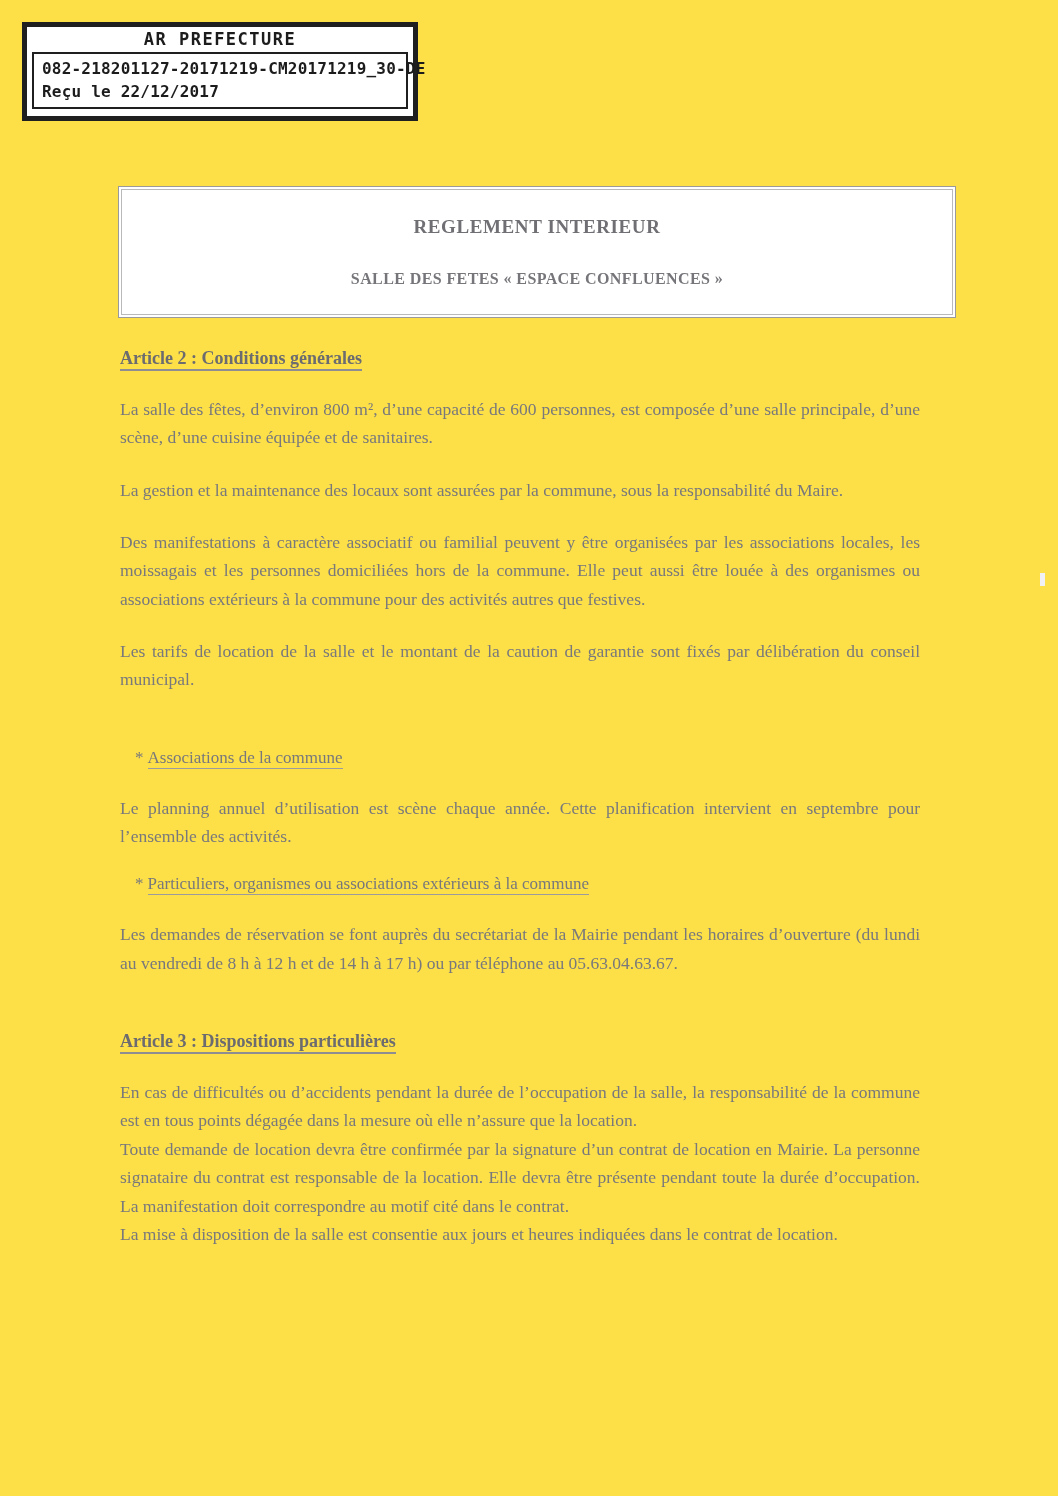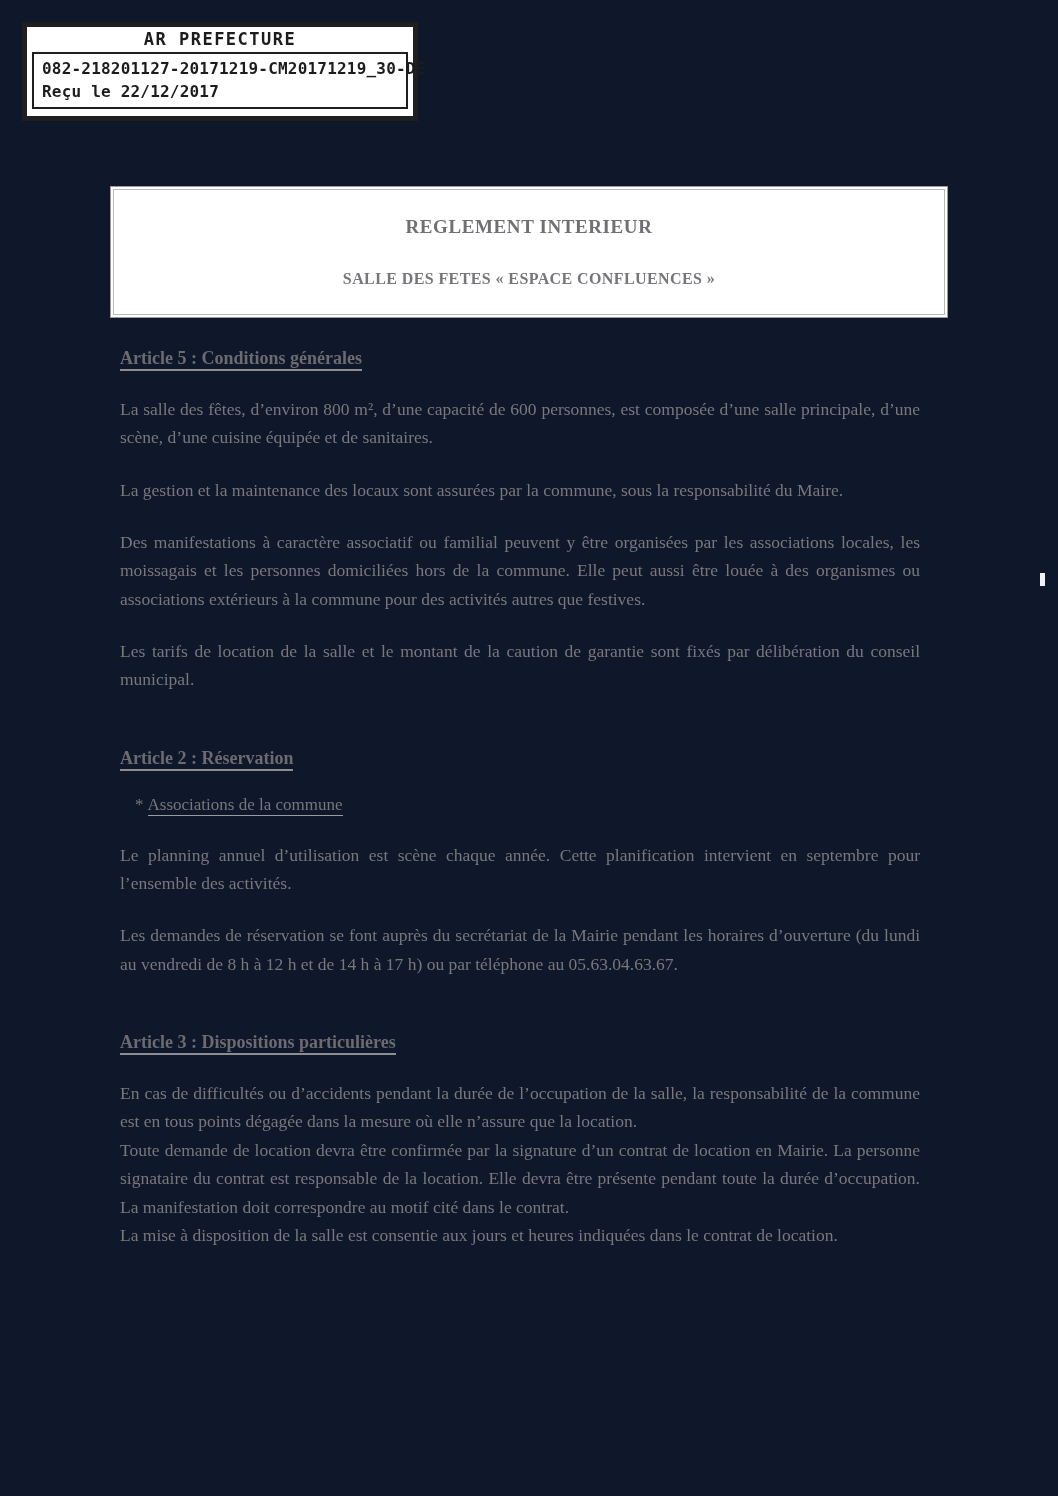--- a/index.html
+++ b/index.html
@@ -6,21 +6,21 @@
   html, body {
     margin: 0;
     padding: 0;
     background: #ffffff;
   }
 
   .page {
     position: relative;
     width: 1058px;
     height: 1496px;
-    background: #0f172a;
+    background: #fde047;
     overflow: hidden;
     font-family: "Liberation Serif", "DejaVu Serif", serif;
   }
 
   
   .stamp {
     position: absolute;
     left: 22px;
     top: 22px;
     width: 396px;
@@ -53,21 +53,21 @@
     font-weight: bold;
     letter-spacing: 0.2px;
     color: #1c1c1c;
     line-height: 1.45;
     white-space: nowrap;
   }
 
   
   .title-box {
     position: absolute;
-    left: 110px;
+    left: 118px;
     top: 186px;
     width: 838px;
     box-sizing: border-box;
     border: 1px solid #9a9a9a;
     background: #ffffff;
     padding: 2px;
   }
 
   .title-box-inner {
     border: 1px solid #b9b9b9;
@@ -174,38 +174,38 @@
   <div class="title-box">
     <div class="title-box-inner">
       <div class="doc-title">REGLEMENT INTERIEUR</div>
       <div class="doc-subtitle">SALLE DES FETES « ESPACE CONFLUENCES »</div>
     </div>
   </div>
 
   <div class="content">
 
     <h2 class="article-heading">
-      <span class="h-text">Article 5 : Conditions générales</span>
+      <span class="h-text">Article 2 : Conditions générales</span>
     </h2>
     <p class="para">La salle des fêtes, d’environ  800 m², d’une capacité de 600 personnes, est composée d’une salle principale, d’une scène, d’une cuisine équipée et de sanitaires.</p>
     <p class="para">La gestion et la maintenance des locaux sont assurées par la commune, sous la responsabilité du Maire.</p>
     <p class="para">Des manifestations à caractère associatif ou familial peuvent y être organisées par les associations locales, les moissagais et les personnes domiciliées hors de la commune. Elle peut aussi être louée à des organismes ou associations extérieurs à la commune pour des activités autres que festives.</p>
     <p class="para">Les tarifs de location de la salle et le montant de la caution de garantie sont fixés par délibération du conseil municipal.</p>
 
     <div class="gap-lg"></div>
 
-    <h2 class="article-heading">
-      <span class="h-text">Article 2 : Réservation</span>
-    </h2>
 
     <h3 class="sub-heading">
       <span class="star">*</span><span class="sh-text">Associations de la commune</span>
     </h3>
     <p class="para">Le planning annuel d’utilisation est scène chaque année. Cette planification intervient en septembre pour l’ensemble des activités.</p>
 
+    <h3 class="sub-heading">
+      <span class="star">*</span><span class="sh-text">Particuliers, organismes ou associations extérieurs à la commune</span>
+    </h3>
     <p class="para">Les demandes de réservation se font auprès du secrétariat de la Mairie pendant les horaires d’ouverture (du lundi au vendredi de 8 h à 12 h et de 14 h à 17 h) ou par téléphone au 05.63.04.63.67.</p>
 
     <div class="gap-lg"></div>
 
     <h2 class="article-heading">
       <span class="h-text">Article 3 : Dispositions particulières</span>
     </h2>
     <p class="para tight">En cas de difficultés ou d’accidents pendant la durée de l’occupation de la salle, la responsabilité de la commune est en tous points dégagée dans la mesure où elle n’assure que la location.</p>
     <p class="para tight">Toute demande de location devra être confirmée par la signature d’un contrat de location en Mairie. La personne signataire du contrat est responsable de la location. Elle devra être présente pendant toute la durée d’occupation. La manifestation doit correspondre au motif cité dans le contrat.</p>
     <p class="para tight">La mise à disposition de la salle est consentie aux jours et heures indiquées dans le contrat de location.</p>

